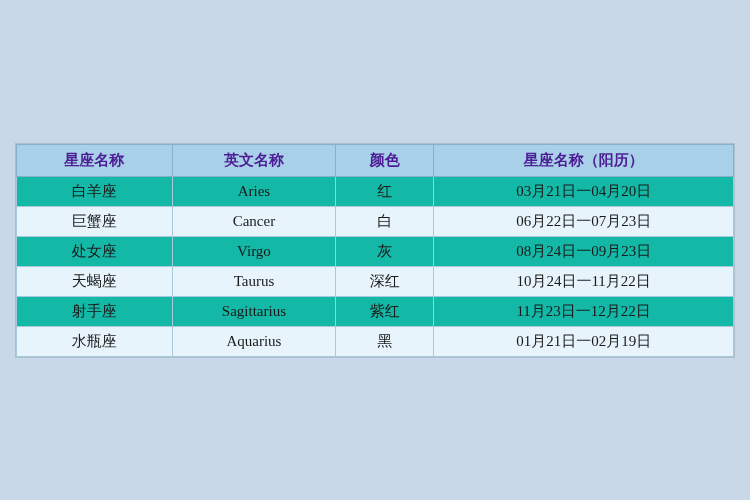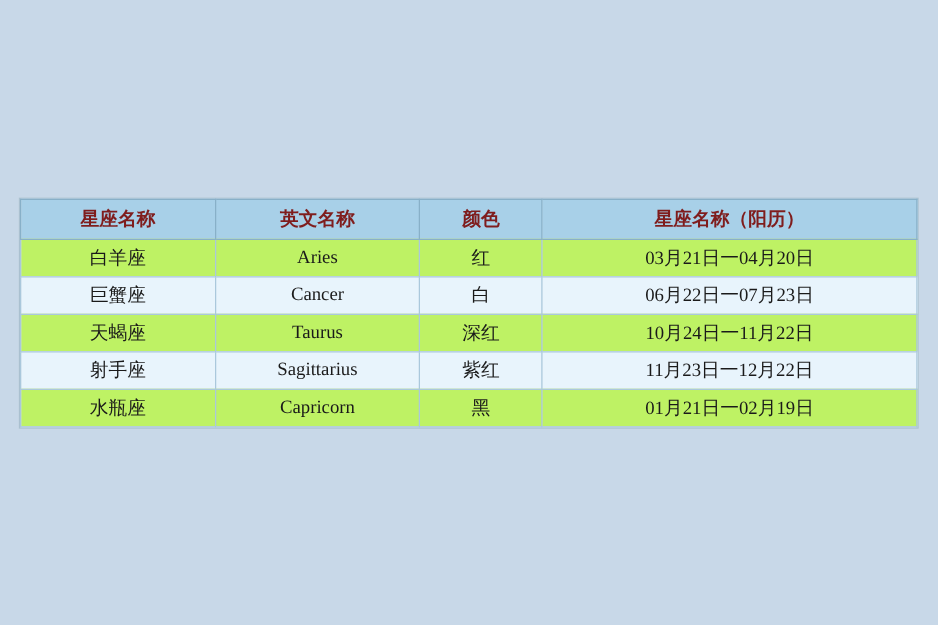--- a/index.html
+++ b/index.html
@@ -29,26 +29,26 @@
       width: 100%;
       border-collapse: collapse;
     }
 
     thead tr th {
       background-color: #a8d0e8;
       border: 1px solid #88b0c8;
       padding: 6px 10px;
       text-align: center;
       font-weight: bold;
-      color: #7f1d1d;
+      color: #4c1d95;
       font-size: 15px;
     }
 
     tbody tr {
-      background-color: #bef264;
+      background-color: #14b8a6;
     }
 
     tbody tr:nth-child(even) {
       background-color: #e8f4fc;
     }
 
     tbody tr td {
       border: 1px solid #aac8dc;
       padding: 5px 10px;
       text-align: center;
@@ -80,32 +80,38 @@
           <td>红</td>
           <td>03月21日一04月20日</td>
         </tr>
         <tr>
           <td>巨蟹座</td>
           <td>Cancer</td>
           <td>白</td>
           <td>06月22日一07月23日</td>
         </tr>
         <tr>
+          <td>处女座</td>
+          <td>Virgo</td>
+          <td>灰</td>
+          <td>08月24日一09月23日</td>
+        </tr>
+        <tr>
           <td>天蝎座</td>
           <td>Taurus</td>
           <td>深红</td>
           <td>10月24日一11月22日</td>
         </tr>
         <tr>
           <td>射手座</td>
           <td>Sagittarius</td>
           <td>紫红</td>
           <td>11月23日一12月22日</td>
         </tr>
         <tr>
           <td>水瓶座</td>
-          <td>Capricorn</td>
+          <td>Aquarius</td>
           <td>黑</td>
           <td>01月21日一02月19日</td>
         </tr>
       </tbody>
   </table>
 </div>
 
 </body></html>

